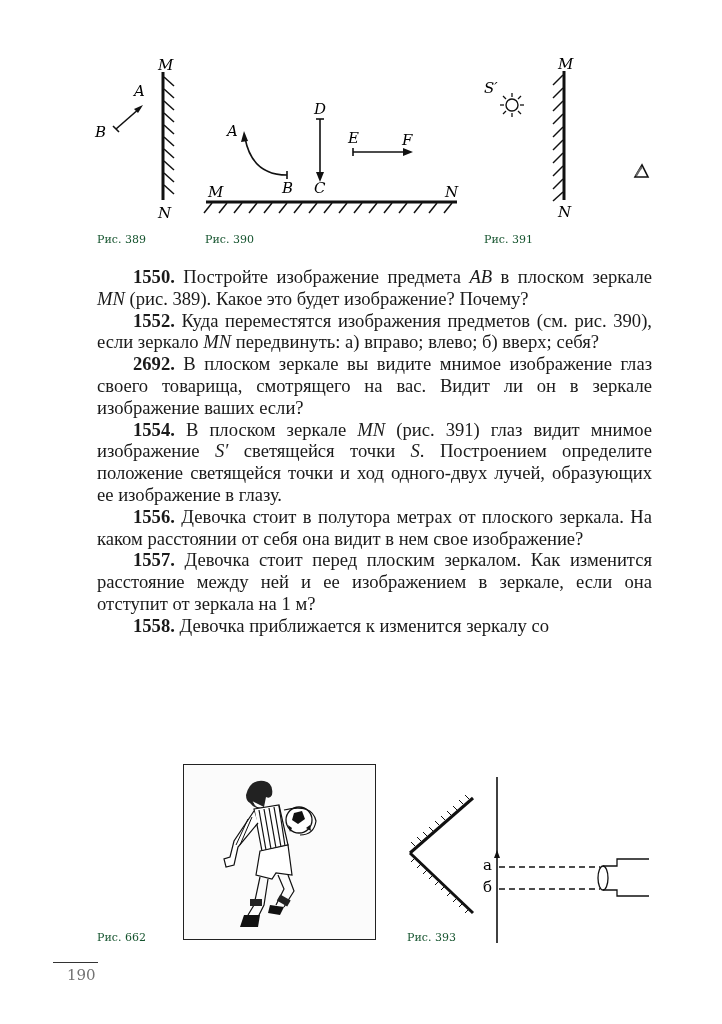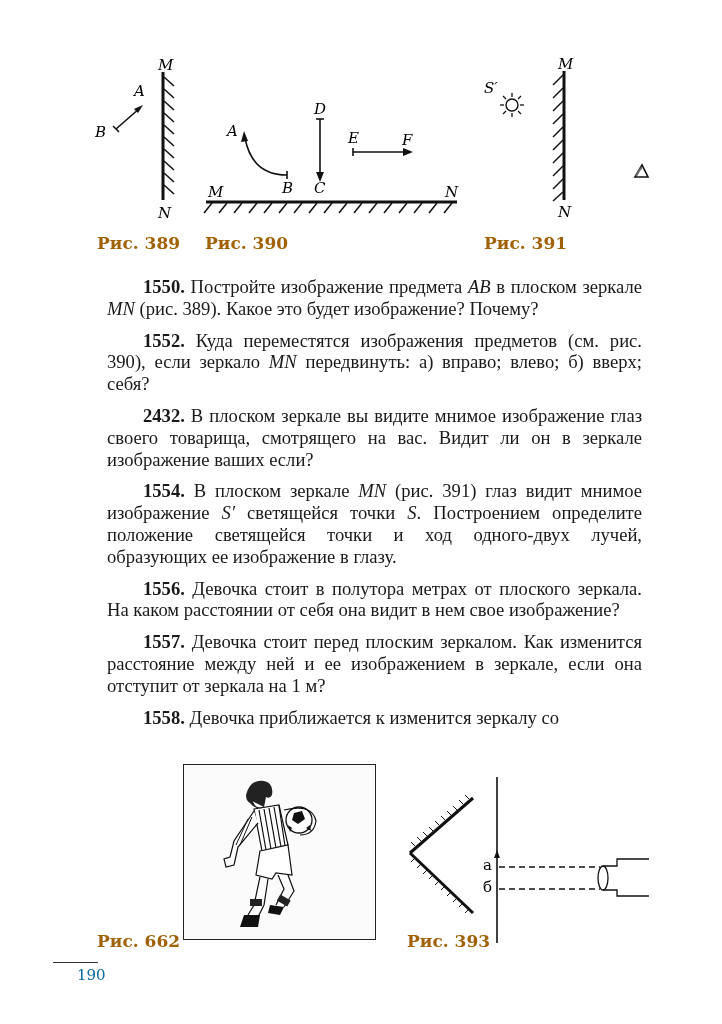--- a/index.html
+++ b/index.html
@@ -1,29 +1,29 @@
 <!DOCTYPE html>
 <html><head>
 <meta charset="utf-8">
 <style>
   html, body { margin: 0; padding: 0; background: #ffffff; }
   body { width: 722px; height: 1024px; position: relative; overflow: hidden;
          font-family: "DejaVu Serif", "Liberation Serif", serif; color: #1a1a1a; }
   .fig { position: absolute; }
   svg text { font-family: "DejaVu Serif", "Liberation Serif", serif; }
   .it { font-style: italic; }
-  .caption { position: absolute; font-family: "DejaVu Serif", serif; font-weight: bold;
-             font-size: 17px; color: #a16207; }
+  .caption { position: absolute; font-family: "DejaVu Serif", serif; font-weight: normal;
+             font-size: 11px; color: #14532d; }
   .text { position: absolute; left: 97px; top: 266px; width: 555px;
           font-family: "Liberation Serif", "DejaVu Serif", serif; font-size: 18.6px;
           line-height: 21.8px; text-align: justify; }
-  .para { margin: 10px; text-indent: 36px; text-align: justify; }
+  .para { margin: 0; text-indent: 36px; text-align: justify; }
   .num { font-weight: bold; }
-  .page-num { position: absolute; left: 77px; top: 966px; font-family: "DejaVu Serif", serif;
-              font-size: 15px; color: #0369a1; }
+  .page-num { position: absolute; left: 67px; top: 966px; font-family: "DejaVu Serif", serif;
+              font-size: 15px; color: #737373; }
   .page-rule { position: absolute; left: 53px; top: 962px; width: 45px; height: 1px; background: #333; }
 </style>
 </head>
 <body>
 
 <svg class="fig" style="left:90px;top:55px" width="110" height="170" viewBox="0 0 110 170">
   <line x1="73" y1="17" x2="73" y2="145" stroke="#111" stroke-width="3"></line>
   <g stroke="#111" stroke-width="1.5">
     <line x1="74" y1="22" x2="84" y2="31"></line>
       <line x1="74" y1="34" x2="84" y2="43"></line>
@@ -120,21 +120,21 @@
   </g>
   <text class="it" x="88" y="14" font-size="15">M</text>
   <text class="it" x="88" y="162" font-size="15">N</text>
   <text class="it" x="14" y="38" font-size="15">S′</text>
 </svg>
 <div class="caption" style="left:484px;top:233px">Рис. 391</div>
 
 <div class="text" id="text-body">
     <p class="para"><span class="num">1550.</span> <span>Постройте изображение предмета </span><span class="it">AB</span><span> в плоском зеркале </span><span class="it">MN</span><span> (рис. 389). Какое это будет изображение? Почему?</span></p>
     <p class="para"><span class="num">1552.</span> <span>Куда переместятся изображения предметов (см. рис. 390), если зеркало </span><span class="it">MN</span><span> передвинуть: а) вправо; влево; б) вверх; себя?</span></p>
-    <p class="para"><span class="num">2432.</span> <span>В плоском зеркале вы видите мнимое изображение глаз своего товарища, смотрящего на вас. Видит ли он в зеркале изображение ваших если?</span></p>
+    <p class="para"><span class="num">2692.</span> <span>В плоском зеркале вы видите мнимое изображение глаз своего товарища, смотрящего на вас. Видит ли он в зеркале изображение ваших если?</span></p>
     <p class="para"><span class="num">1554.</span> <span>В плоском зеркале </span><span class="it">MN</span><span> (рис. 391) глаз видит мнимое изображение </span><span class="it">S′</span><span> светящейся точки </span><span class="it">S</span><span>. Построением определите положение светящейся точки и ход одного-двух лучей, образующих ее изображение в глазу.</span></p>
     <p class="para"><span class="num">1556.</span> <span>Девочка стоит в полутора метрах от плоского зеркала. На каком расстоянии от себя она видит в нем свое изображение?</span></p>
     <p class="para"><span class="num">1557.</span> <span>Девочка стоит перед плоским зеркалом. Как изменится расстояние между ней и ее изображением в зеркале, если она отступит от зеркала на 1 м?</span></p>
     <p class="para"><span class="num">1558.</span> <span>Девочка приближается к изменится зеркалу со</span></p>
   </div>
 
 <div class="fig" style="left:183px;top:764px;width:191px;height:174px;border:1.5px solid #222;background:#fbfbfb">
   <svg width="191" height="174" viewBox="0 0 191 174">
 
     <path d="M62,30 Q66,14 80,16 Q90,18 88,30 Q86,34 82,32 L80,42 Q72,46 66,38 Q62,36 62,30 Z" fill="#222"></path>

